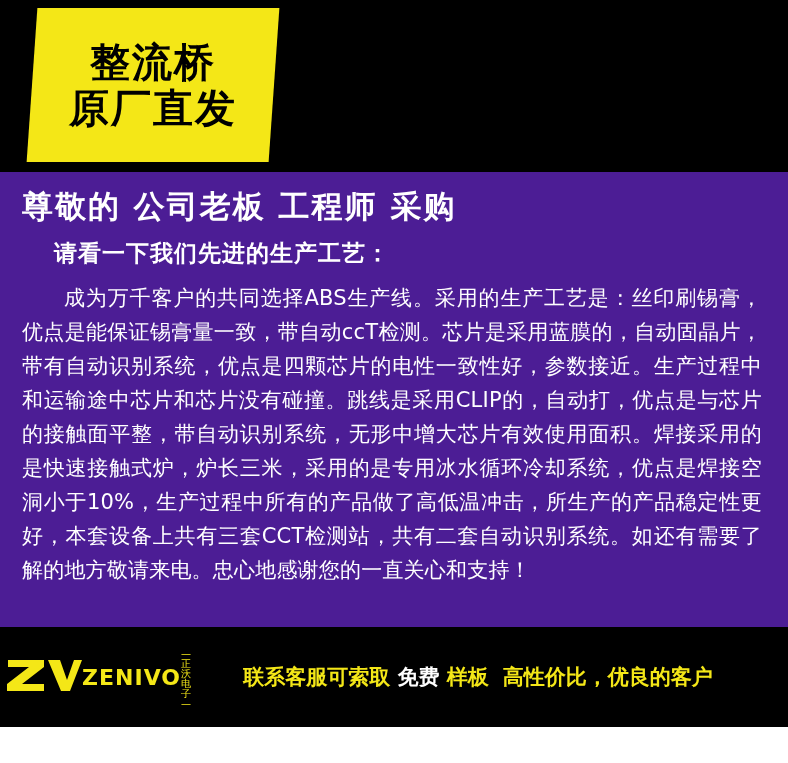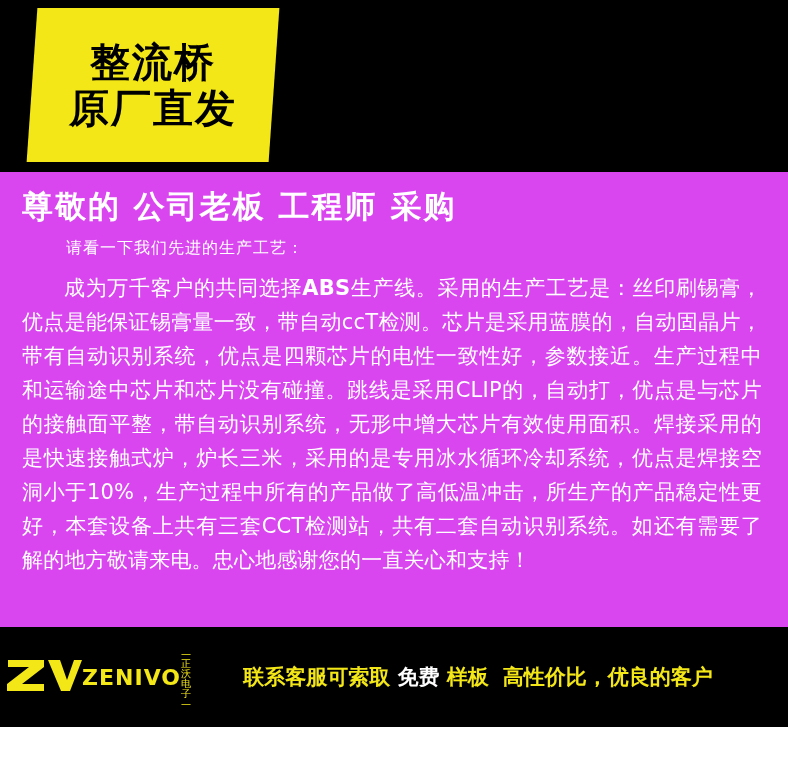--- a/index.html
+++ b/index.html
@@ -71,56 +71,56 @@
     font-size: 20.5px;
     color: #ffffff;
     line-height: 1.45;
     white-space: nowrap;
     letter-spacing: 0px;
   }
   .blue-body {
     position: relative;
     width: 788px;
     height: 455px;
-    background: #d946ef;
+    background: #4c1d95;
     box-sizing: border-box;
     padding: 10px 22px 0 22px;
   }
   .headline {
     font-family: "DejaVu Sans", "Liberation Sans", sans-serif;
     font-weight: bold;
     font-size: 31px;
     color: #ffffff;
     letter-spacing: 2px;
     margin-top: 4px;
     margin-bottom: 10px;
     white-space: nowrap;
   }
   .subhead {
     font-family: "DejaVu Sans", "Liberation Sans", sans-serif;
-    font-weight: normal;
-    font-size: 16px;
+    font-weight: bold;
+    font-size: 23px;
     color: #ffffff;
     letter-spacing: 1px;
-    margin-left: 44px;
+    margin-left: 32px;
     margin-bottom: 12px;
     white-space: nowrap;
   }
   .paragraph {
     font-family: "DejaVu Sans", "Liberation Sans", sans-serif;
     font-size: 21px;
     color: #ffffff;
     line-height: 1.62;
     text-align: justify;
     text-indent: 42px;
     letter-spacing: 0.2px;
     padding-right: 4px;
   }
   .paragraph b {
-    font-weight: bold;
+    font-weight: normal;
   }
   .footer {
     position: relative;
     width: 788px;
     height: 100px;
     background: #000000;
     display: flex;
     flex-direction: row;
     align-items: center;
     box-sizing: border-box;

